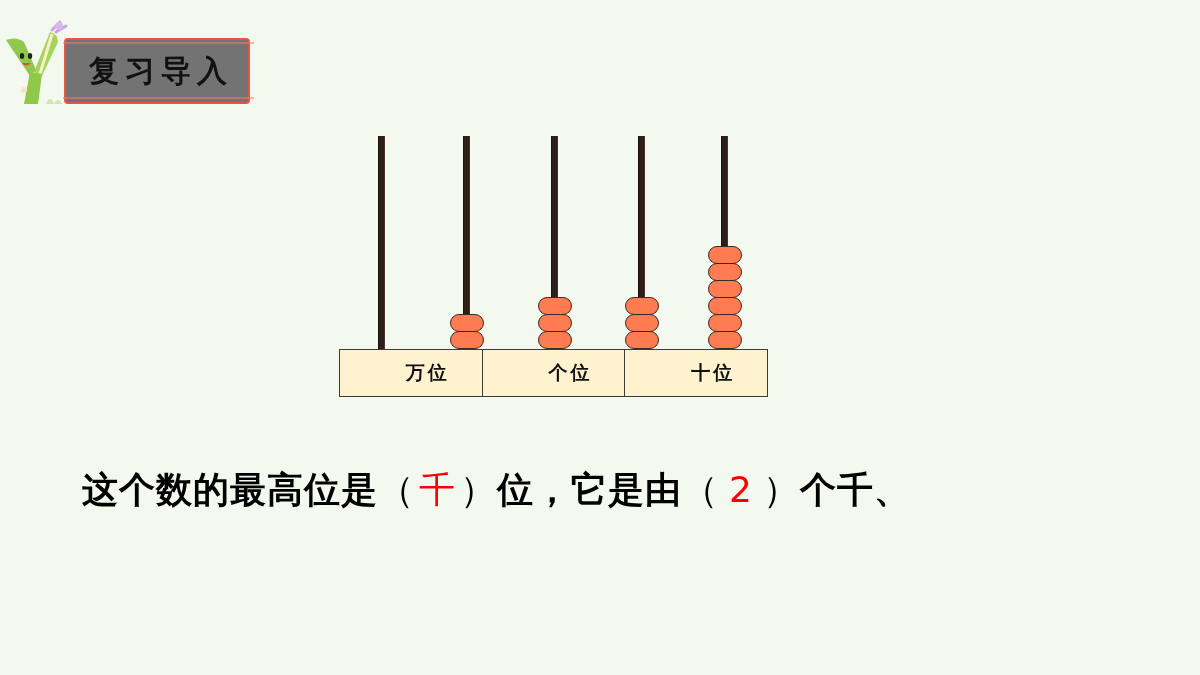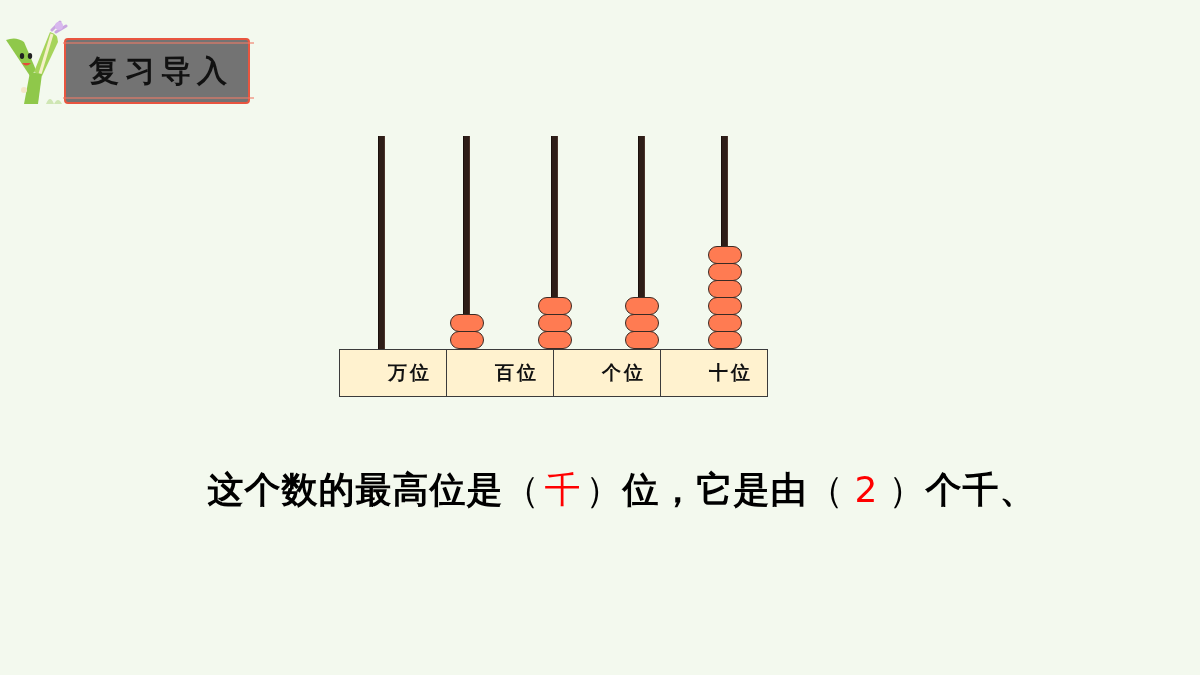--- a/index.html
+++ b/index.html
@@ -52,21 +52,21 @@
     }
     .place-cell {
       flex: 1; display: flex; align-items: center; justify-content: center;
       border-right: 1.5px solid #3b3b3b;
       font-family: Liberation Mono, monospace;
       font-size: 19px; font-weight: bold; letter-spacing: 3px; color: #111; margin-left: 34px;
     }
     .place-cell:last-child { border-right: none; }
 
     
-    .question { position: absolute; left: 82px; top: 452px; width: 1080px; text-align: center; }
+    .question { position: absolute; left: 82px; top: 452px; width: 1080px; }
     .q-line {
       font-family: "DejaVu Sans", "Liberation Sans", sans-serif;
       font-size: 36px; font-weight: bold; line-height: 76px; white-space: nowrap;
       letter-spacing: 1px;
     }
     .q-line.line2 { padding-left: 14px; }
     .paren { display: inline-block; font-weight: normal; }
     .answer { color: #ff0000; font-weight: normal; display: inline-block; padding: 0 10px; }
     .answer.char-ans { font-family: "DejaVu Serif", "Liberation Serif", serif; padding: 0 4px; }
   </style>
@@ -120,21 +120,20 @@
 
   <div class="bead" style="left:369px; top:201px;"></div>
   <div class="bead" style="left:369px; top:184px;"></div>
   <div class="bead" style="left:369px; top:167px;"></div>
   <div class="bead" style="left:369px; top:150px;"></div>
   <div class="bead" style="left:369px; top:133px;"></div>
   <div class="bead" style="left:369px; top:116px;"></div>
 
   <div class="place-table">
     <div class="place-cell">万位</div>
-    <div class="place-cell">百位</div>
     <div class="place-cell">个位</div>
     <div class="place-cell">十位</div>
   </div>
 </div>
 
 <div class="question">
   <div class="q-line line1">
     <span>这个数的最高位是</span><span class="paren">（</span><span class="answer char-ans">千</span><span class="paren">）</span><span>位，它是由</span><span class="paren">（</span><span class="answer">2</span><span class="paren">）</span><span>个千、</span>
   </div>
 </div>

